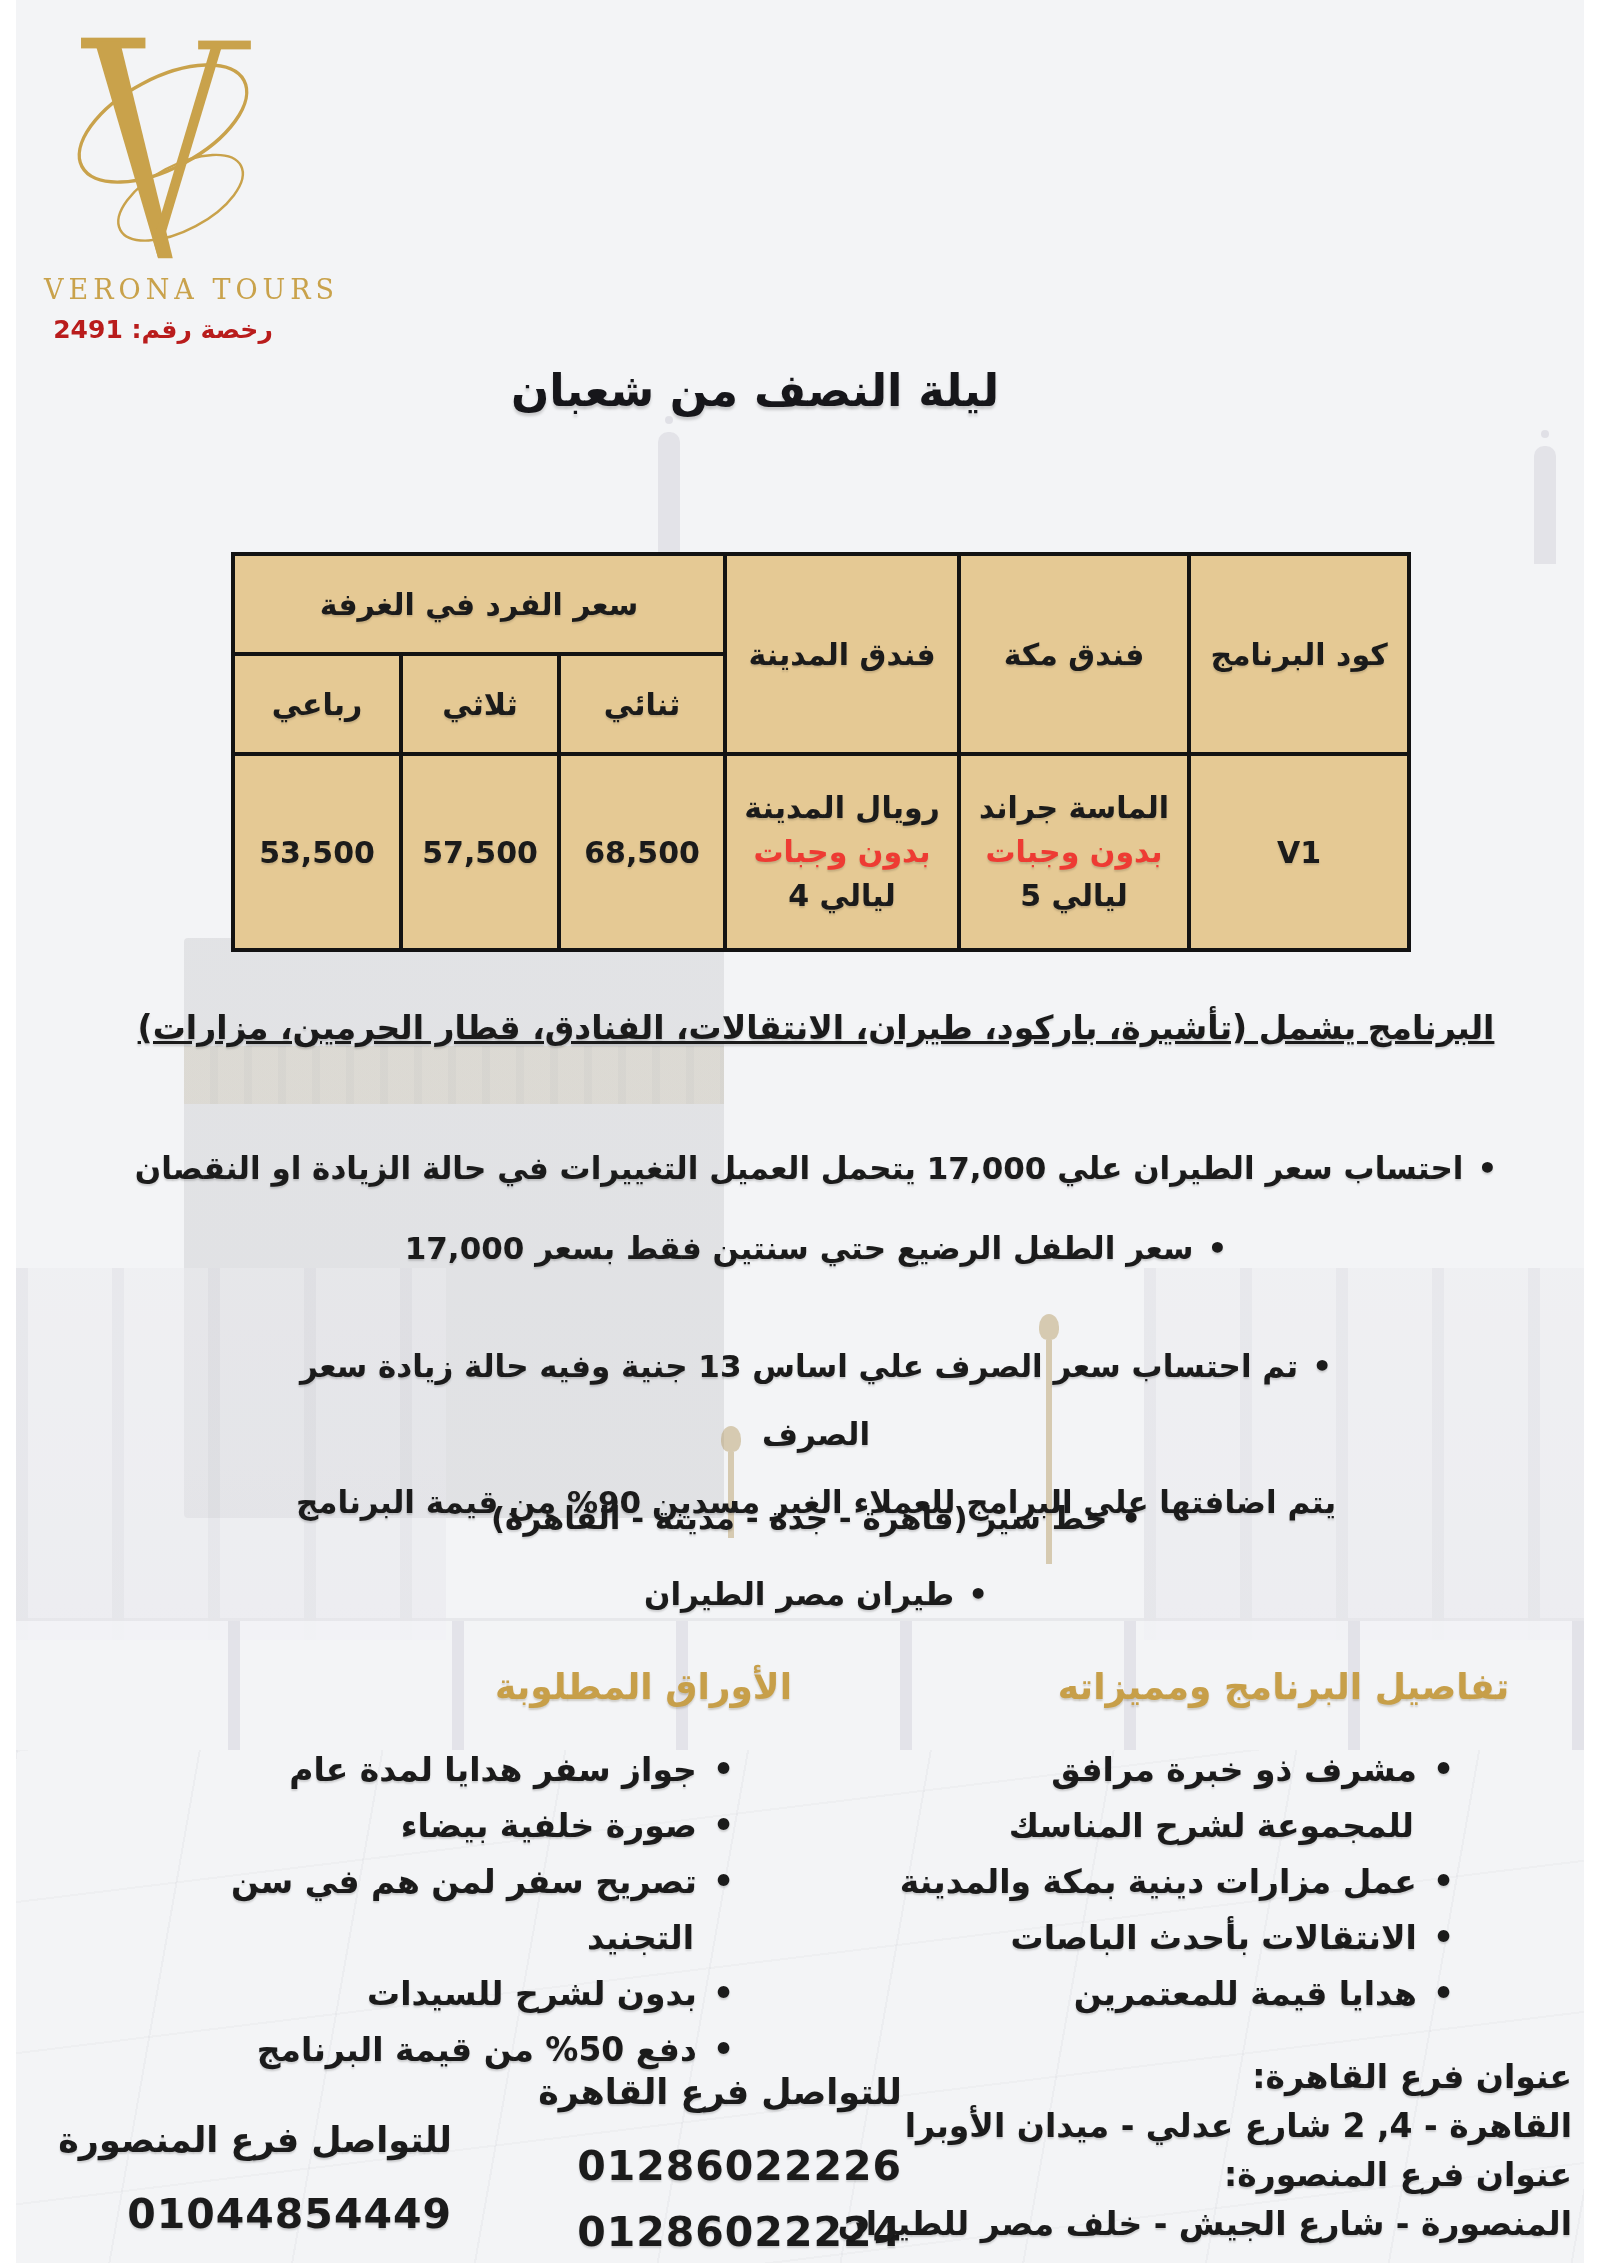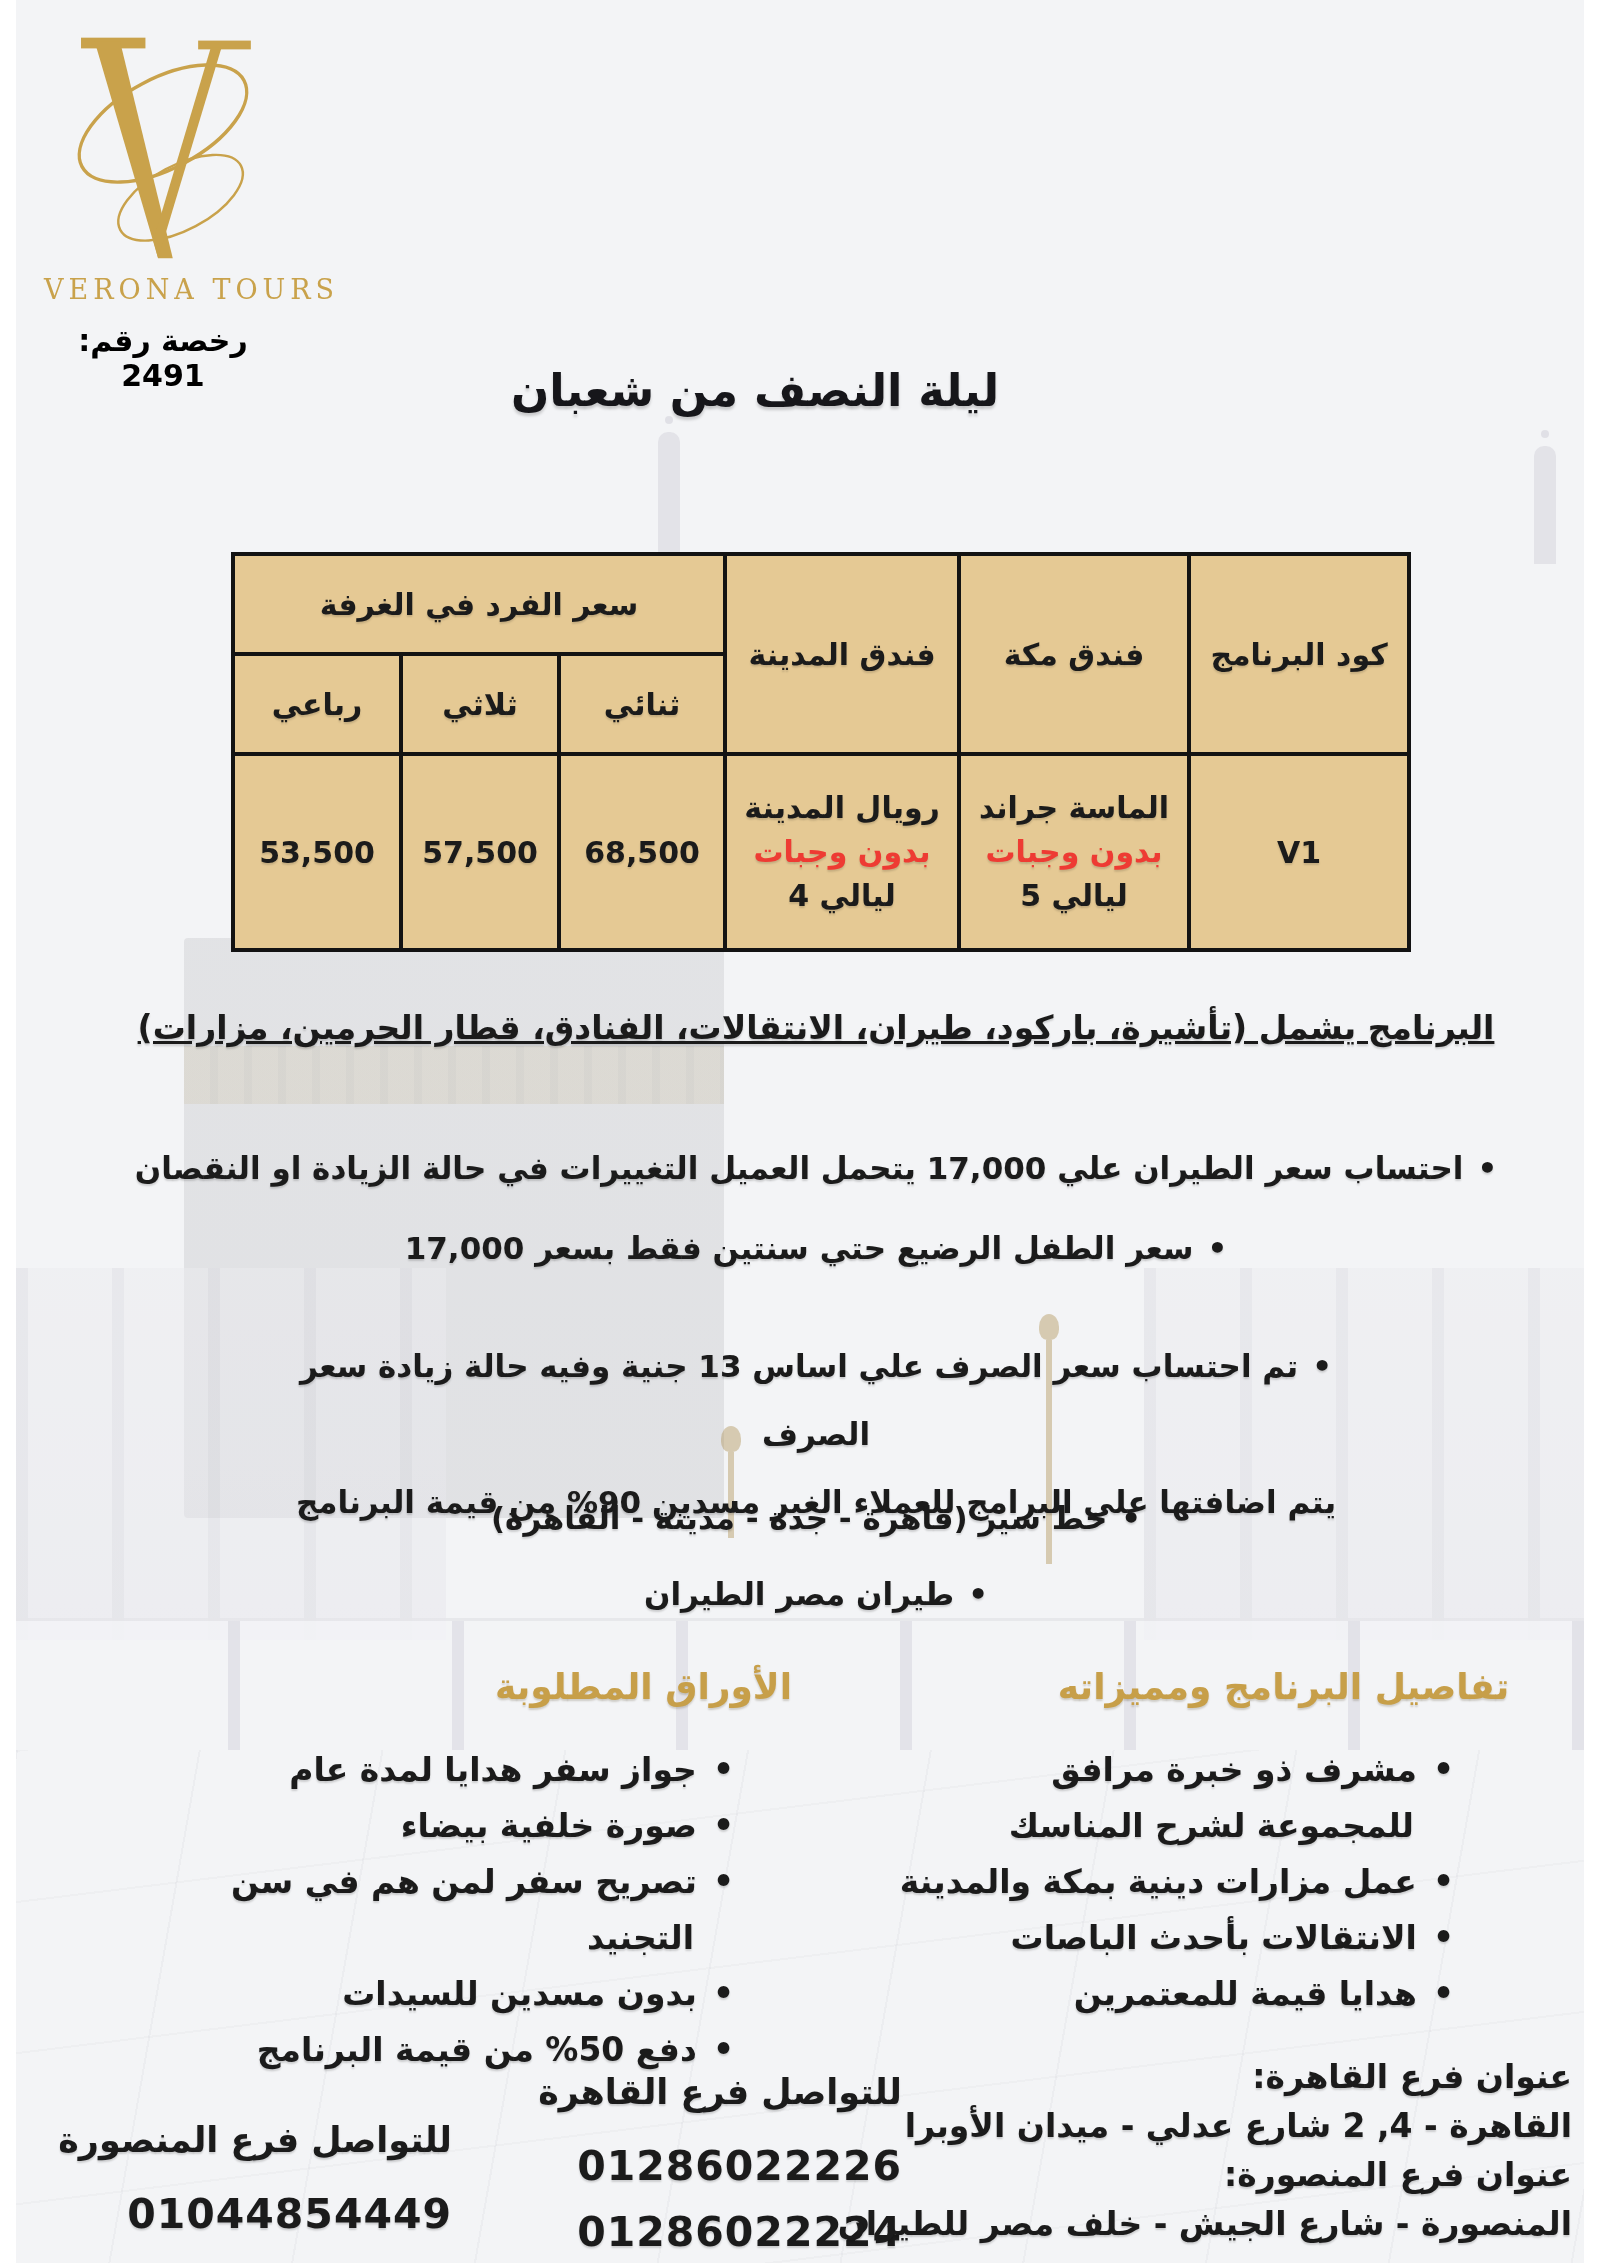--- a/index.html
+++ b/index.html
@@ -30,21 +30,21 @@
               background:repeating-linear-gradient(90deg,#f4f4f7 0 212px,#e1e1e7 212px 224px); }
   .floor { position:absolute; left:0; top:1750px; width:1600px; height:513px; opacity:.6;
            background:
              repeating-linear-gradient(100deg, rgba(200,200,208,.28) 0 2px, rgba(0,0,0,0) 2px 180px),
              repeating-linear-gradient(173deg, rgba(200,200,208,.22) 0 2px, rgba(0,0,0,0) 2px 150px); }
 
   
   .logo-block { position:absolute; left:28px; top:24px; width:238px; text-align:center; }
   .logo-name { margin-top:2px; font-family:"DejaVu Serif", serif; font-weight:400;
                font-size:27px; letter-spacing:5px; color:#c9a24b; white-space:nowrap; }
-  .logo-license { margin-top:18px; direction:rtl; font-size:30px; color:#000000; }
+  .logo-license { margin-top:10px; direction:rtl; font-size:25px; color:#b91c1c; }
 
   .center-band { position:absolute; left:0; width:1478px; text-align:center; direction:rtl; }
   .main-title { top:200px; font-size:73px; color:#c79f49; text-shadow:0 3px 3px rgba(60,45,10,.18); }
   .sub-title  { top:364px; font-size:45px; color:#16161a; text-shadow:0 3px 3px rgba(0,0,0,.18); }
 
   
   .price-table { position:absolute; left:215px; top:552px; direction:rtl; }
   .price-table table { border-collapse:collapse; table-layout:fixed; width:1176px;
                        background:#e5c994; text-shadow:0 2px 2px rgba(0,0,0,.14); }
   .price-table td { border:4px solid #131313; text-align:center; vertical-align:middle;
@@ -187,21 +187,21 @@
     <li>مشرف ذو خبرة مرافق للمجموعة لشرح المناسك</li>
     <li>عمل مزارات دينية بمكة والمدينة</li>
     <li>الانتقالات بأحدث الباصات</li>
     <li>هدايا قيمة للمعتمرين</li>
   </ul>
 
   <ul class="flyer-list docs-list">
     <li>جواز سفر هدايا لمدة عام</li>
     <li>صورة خلفية بيضاء</li>
     <li>تصريح سفر لمن هم في سن التجنيد</li>
-    <li>بدون مسدين للسيدات</li>
+    <li>بدون لشرح للسيدات</li>
     <li>دفع 50% من قيمة البرنامج</li>
   </ul>
 
   <div class="contact mansoura">
     <div class="contact-title">للتواصل فرع المنصورة</div>
     <div class="contact-phone p1">01044854449</div>
     <div class="contact-phone p2">0502727172</div>
   </div>
 
   <div class="contact cairo">

